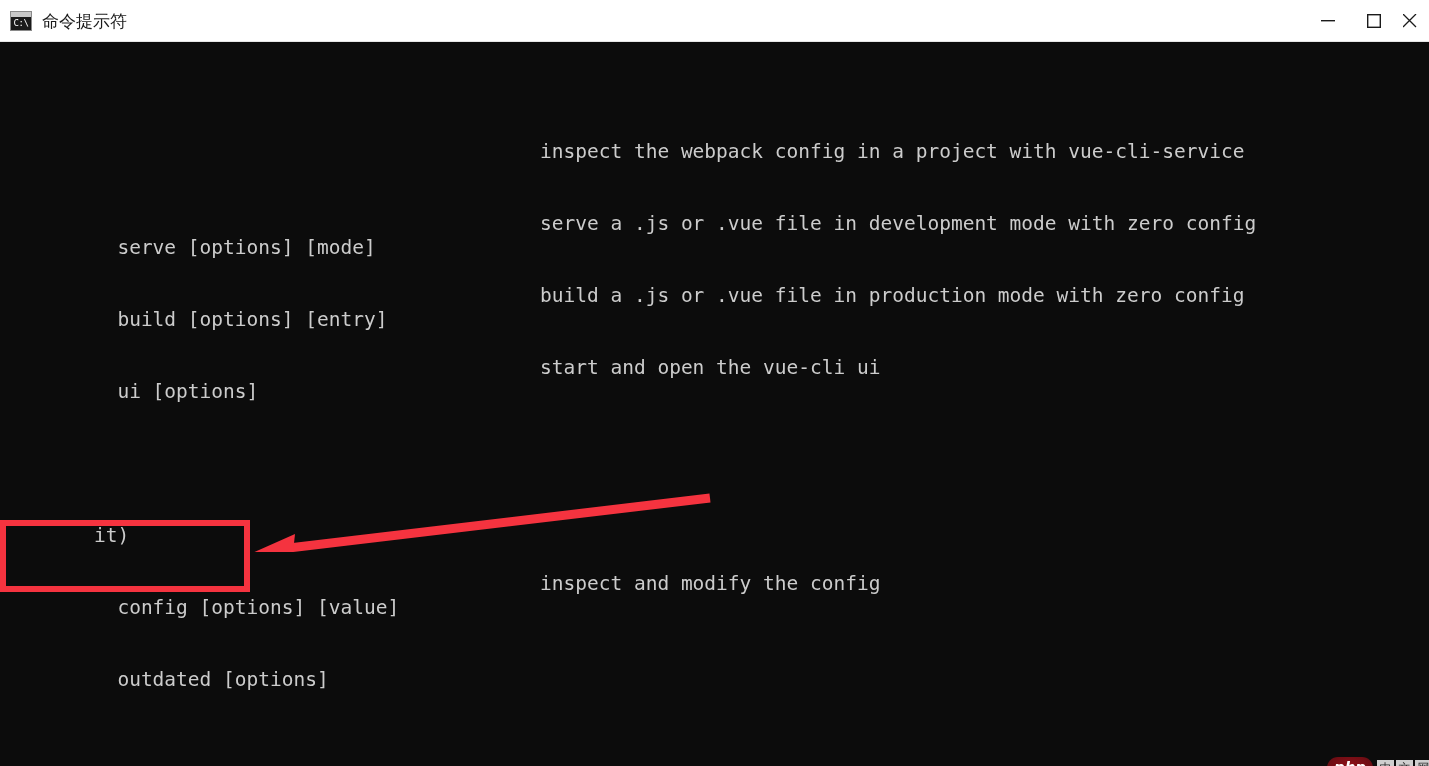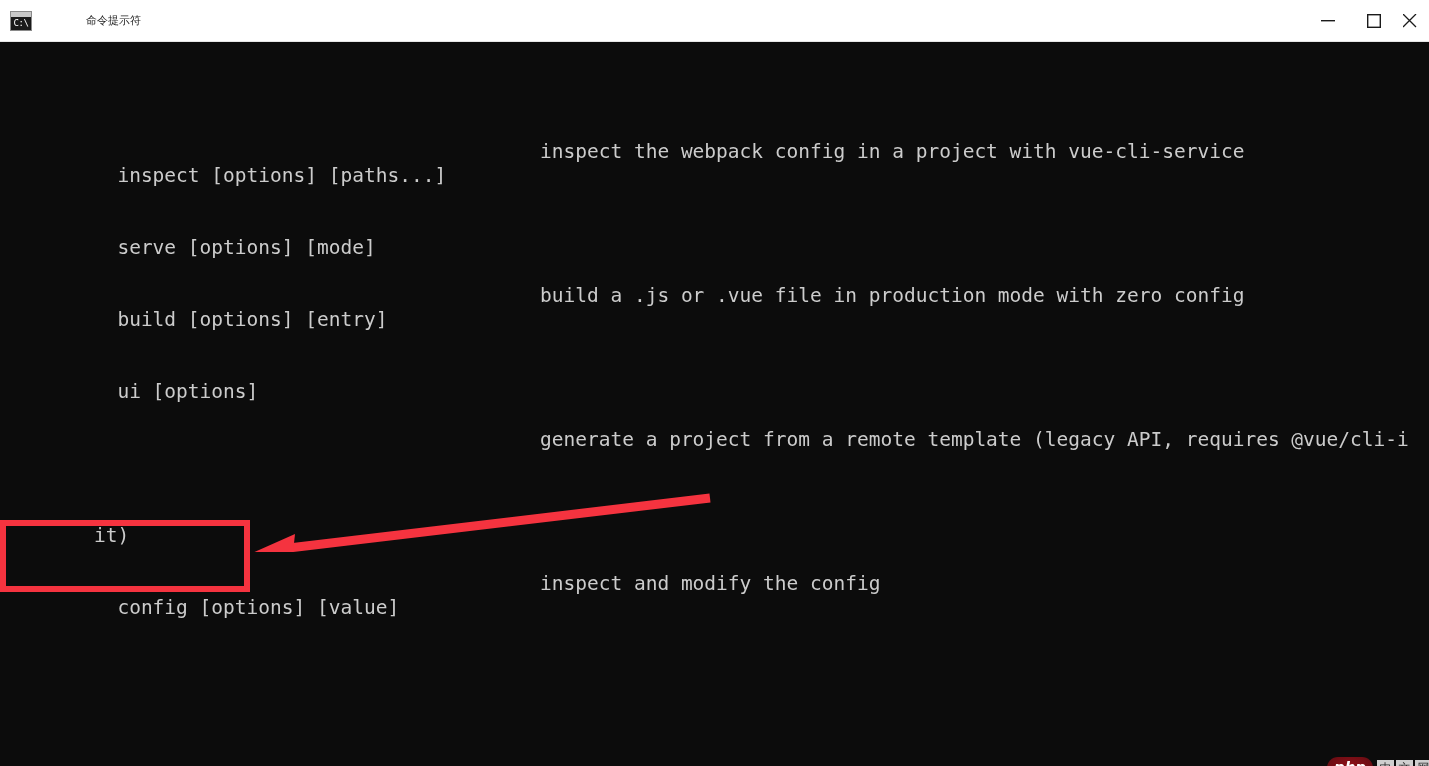--- a/index.html
+++ b/index.html
@@ -60,26 +60,25 @@
     left: 1px; top: 6px;
     width: 20px; height: 13px;
     color: #ffffff;
     font-family: "DejaVu Sans Mono", monospace;
     font-size: 9px;
     line-height: 13px;
     text-align: center;
     letter-spacing: -0.5px;
   }
   .tb-title {
-    font-size: 11px;
+    font-size: 17px;
     color: #1b1b1b;
     font-family: "DejaVu Sans", sans-serif;
     line-height: 42px;
     white-space: nowrap;
-    margin-left: 44px;
   }
   .tb-spacer { flex: 1 1 auto; }
   .tb-btn {
     width: 46px;
     height: 42px;
     display: flex;
     align-items: center;
     justify-content: center;
     flex: 0 0 auto;
   }
@@ -211,44 +210,45 @@
         <path d="M0 0 L13 13 M13 0 L0 13" stroke="#1b1b1b" stroke-width="1.3" fill="none"></path>
       </svg>
     </div>
   </div>
 
   <div class="terminal">
     <div class="term-lines">
 
       
       <div class="tline">
-        <span class="c-white">  inspect [options] [paths...]</span>
         <span class="col-right c-white">inspect the webpack config in a project with vue-cli-service</span>
       </div>
       <div class="tline">
         <span class="c-white">  serve [options] [mode]</span>
+        <span class="col-right c-white">serve a .js or .vue file in development mode with zero config</span>
       </div>
       <div class="tline">
         <span class="c-white">  build [options] [entry]</span>
         <span class="col-right c-white">build a .js or .vue file in production mode with zero config</span>
       </div>
       <div class="tline">
         <span class="c-white">  ui [options]</span>
-      </div>
-      <div class="tline">
-        <span class="col-right c-white">generate a project from a remote template (legacy API, requires @vue/cli-i</span>
+        <span class="col-right c-white">start and open the vue-cli ui</span>
+      </div>
+      <div class="tline">
       </div>
       <div class="tline">
         <span class="c-white">it)</span>
       </div>
       <div class="tline">
         <span class="c-white">  config [options] [value]</span>
         <span class="col-right c-white">inspect and modify the config</span>
       </div>
       <div class="tline">
+        <span class="c-white">  outdated [options]</span>
       </div>
       <div class="tline">
       </div>
       
       
 
       
 
       
       

